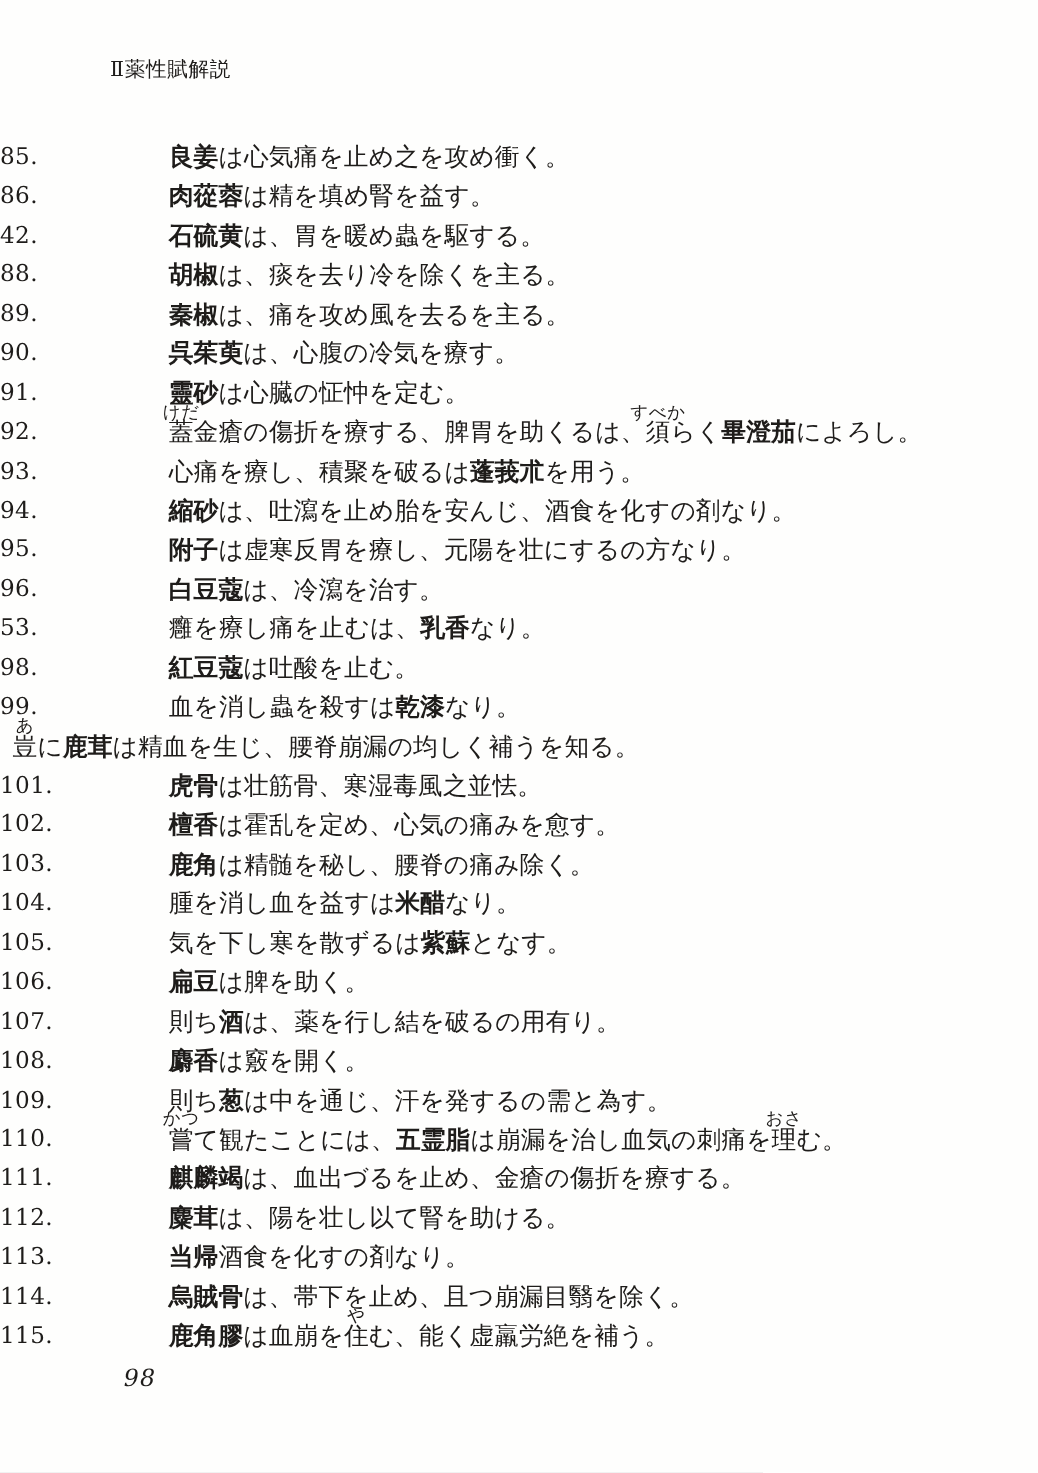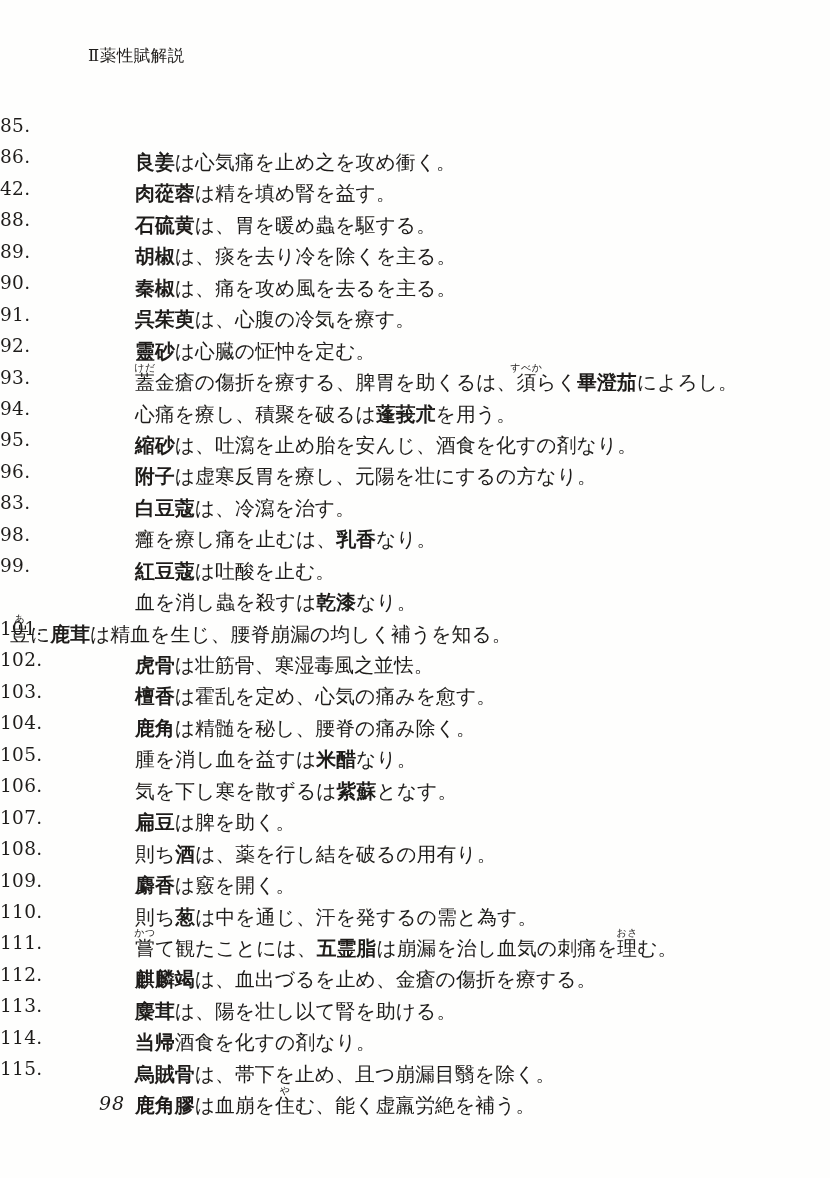--- a/index.html
+++ b/index.html
@@ -29,28 +29,27 @@
   }
   .num {
     flex:0 0 125px;
     font-size:18.5px;
     letter-spacing:0.3px;
   }
   .txt {
     padding-left:10px;
     font-size:19.8px;
     letter-spacing:0.1px;
-    margin-top:37px;
   }
   .bold { font-weight:700; }
   .rb { display:inline-block; position:relative; }
   .rt {
     position:absolute; left:50%; top:-4.5px;
     transform:translateX(-50%);
-    font-size:10px; line-height:9.5px;
+    font-size:14px; line-height:9.5px;
     letter-spacing:0.5px;
     font-weight:400;
     white-space:nowrap;
   }
   .folio {
     position:absolute; left:99px; top:1092px;
     font-size:19px; font-style:italic;
     letter-spacing:1px;
   }
 </style>
@@ -105,21 +104,21 @@
       </div>
       <div class="row">
         <span class="num">95.</span>
         <span class="txt"><span class="bold">附子</span><span>は虚寒反胃を療し、元陽を壮にするの方なり。</span></span>
       </div>
       <div class="row">
         <span class="num">96.</span>
         <span class="txt"><span class="bold">白豆蔻</span><span>は、冷瀉を治す。</span></span>
       </div>
       <div class="row">
-        <span class="num">83.</span>
+        <span class="num">53.</span>
         <span class="txt"><span>癰を療し痛を止むは、</span><span class="bold">乳香</span><span>なり。</span></span>
       </div>
       <div class="row">
         <span class="num">98.</span>
         <span class="txt"><span class="bold">紅豆蔻</span><span>は吐酸を止む。</span></span>
       </div>
       <div class="row">
         <span class="num">99.</span>
         <span class="txt"><span>血を消し蟲を殺すは</span><span class="bold">乾漆</span><span>なり。</span></span>
       </div>

